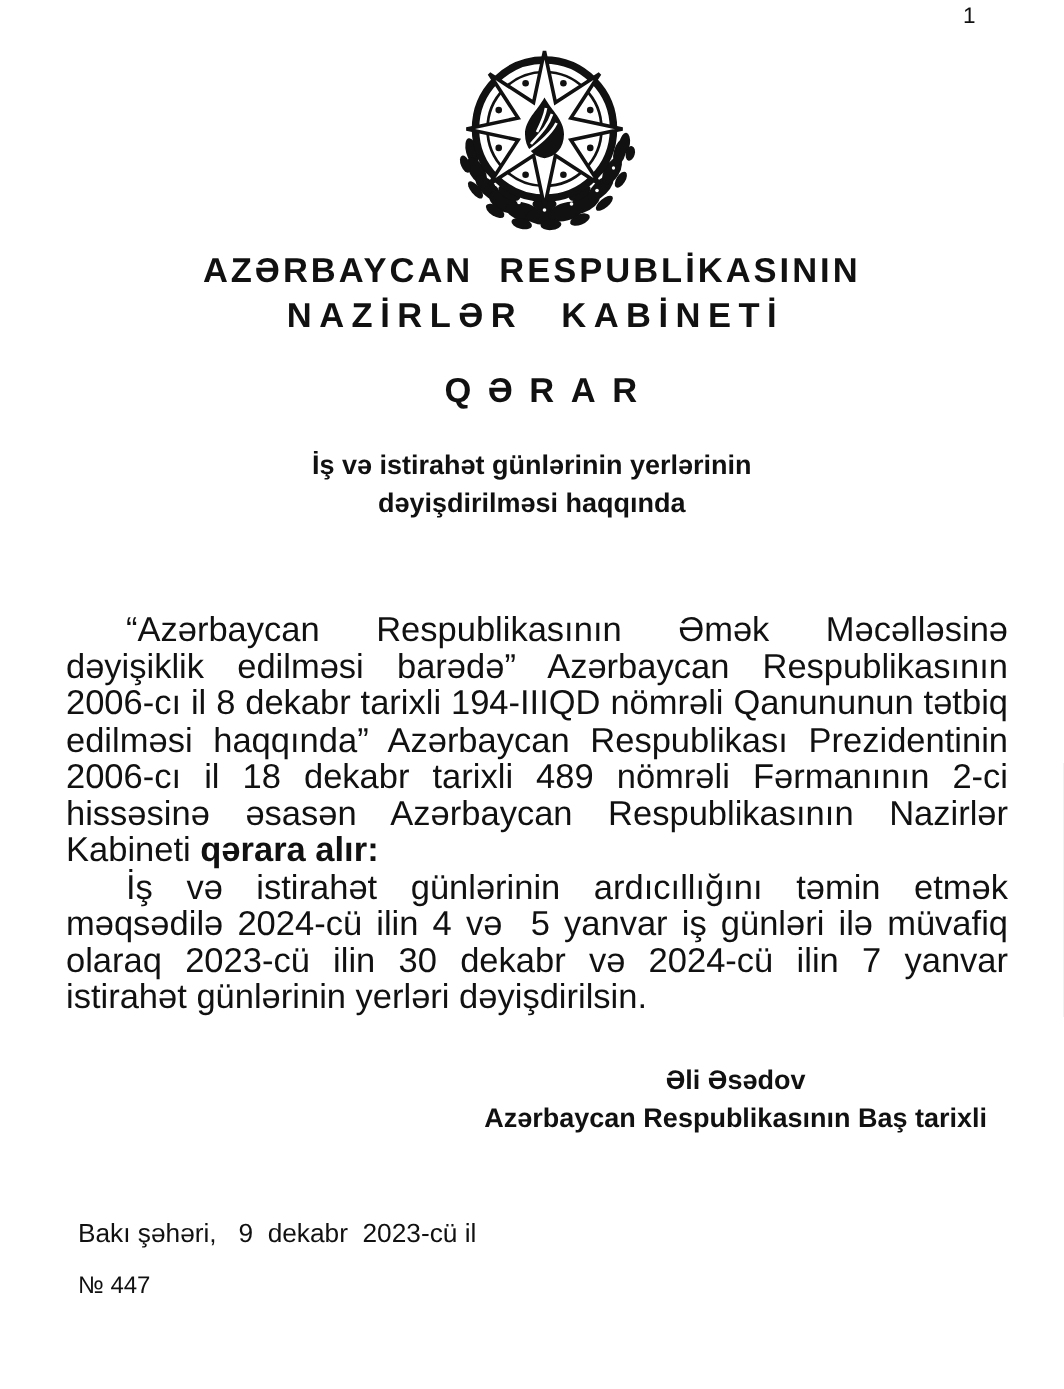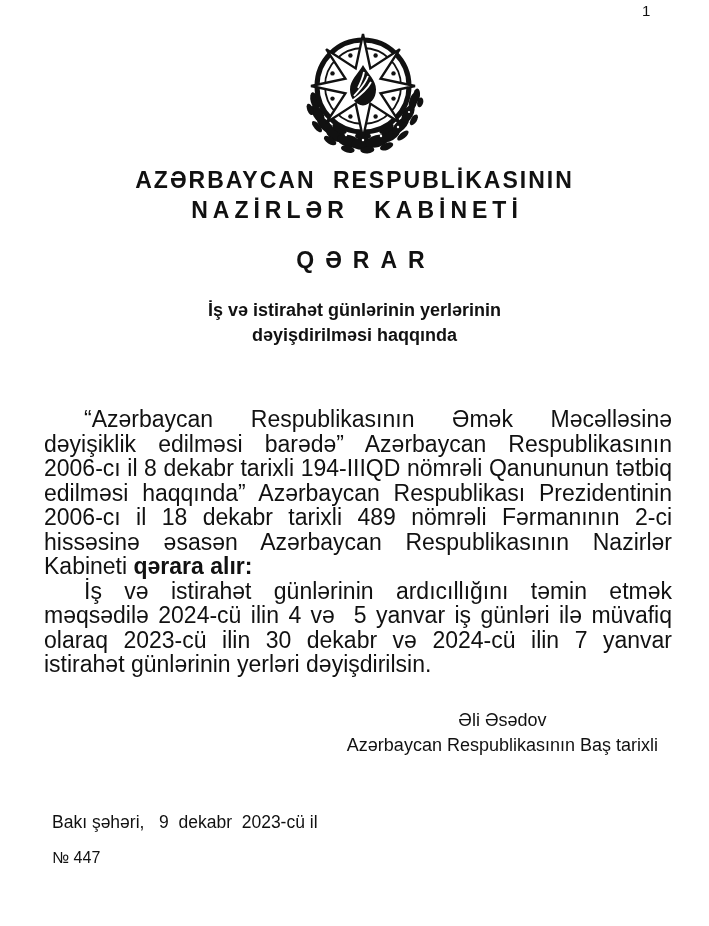--- a/index.html
+++ b/index.html
@@ -23,21 +23,21 @@
   .subject { top:298px; font-weight:bold; font-size:18px; line-height:25px; }
   .body-text {
     top:407px; left:44px; right:37px;
     font-size:23px; line-height:24.5px;
     text-align:justify;
   }
   .body-text p { margin:0; text-indent:40px; }
   .pre { white-space:pre-wrap; }
   .signature {
     top:708px; right:51px;
-    font-weight:normal; font-size:18px; line-height:25px;
+    font-weight:bold; font-size:18px; line-height:25px;
     text-align:center;
   }
   .place-date { top:812px; left:52px; font-size:17.5px; white-space:pre-wrap; }
   .doc-number { top:849px; left:52px; font-size:16px; }
 </style>
 </head>
 <body>
 
 <div class="page">
 

